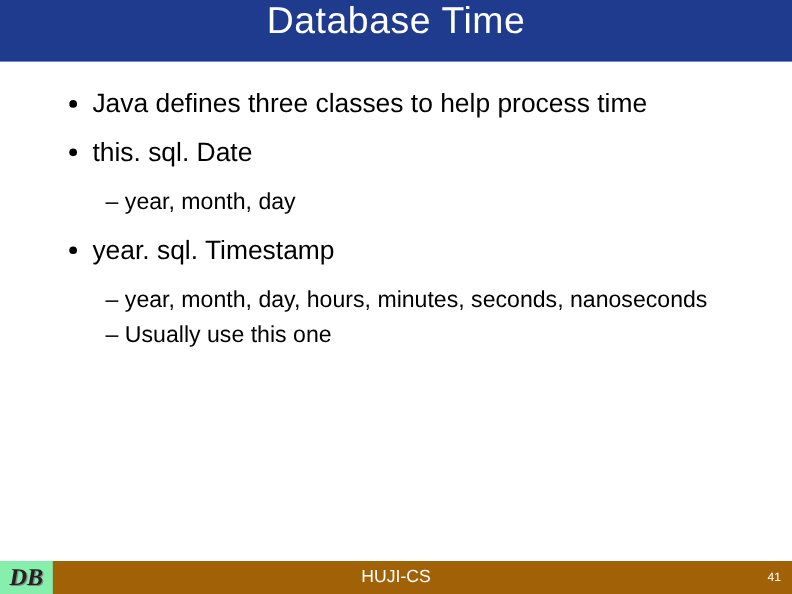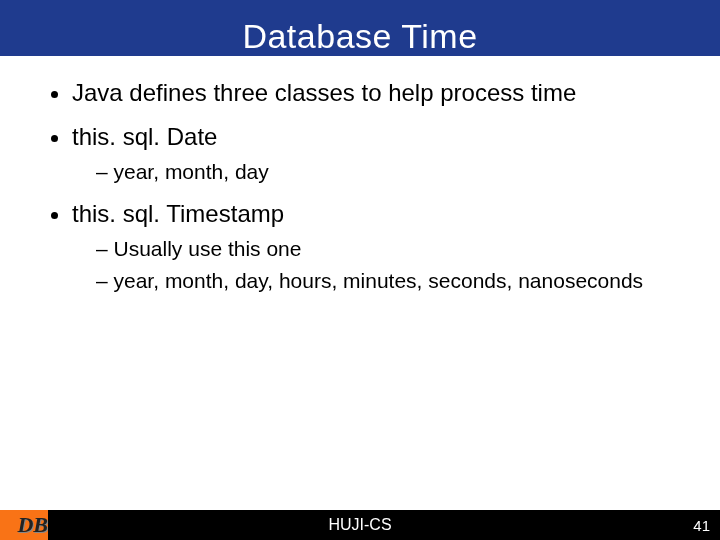--- a/index.html
+++ b/index.html
@@ -1,29 +1,29 @@
 <!DOCTYPE html>
 <html><head>
 <meta charset="utf-8">
 <style>
   html,body{margin:0;padding:0}
   body{width:720px;height:540px;background:#fff;font-family:Arial,Helvetica,sans-serif;position:relative;overflow:hidden}
-  .title-bar{background:#1f3b8e;height:56px;width:100%;display:flex;align-items:flex-end;justify-content:center}
+  .title-bar{background:#1f3b8e;height:56px;width:100%;display:flex;align-items:flex-start;justify-content:center}
   .title-bar h1{color:#fff;font-size:34px;font-weight:400;margin:0;letter-spacing:.5px}
   .content{padding:8px 28px 0 28px}
-  ul.top{list-style:disc;margin:4px;padding-left:40px}
+  ul.top{list-style:disc;margin:16px;padding-left:40px}
   ul.top>li{font-size:24px;color:#000;margin:14px 0 6px 0;line-height:1.25}
   ul.sub{list-style:none;margin:0 0 8px 0;padding-left:28px}
   ul.sub>li{font-size:21px;color:#000;margin:4px 0;line-height:1.3}
   ul.sub>li::before{content:"– ";} 
-  .footer{position:absolute;left:0;right:0;bottom:0;height:30px;background:#000000;display:flex;align-items:center}
+  .footer{position:absolute;left:0;right:0;bottom:0;height:30px;background:#a16207;display:flex;align-items:center}
   .footer .center{flex:1;text-align:center;color:#fff;font-size:16px}
-  .footer .num{position:absolute;right:10px;color:#fff;font-size:15px}
+  .footer .num{position:absolute;right:10px;color:#fff;font-size:11px}
   
-  .db-wrap{position:absolute;left:0;bottom:0;width:48px;height:30px;background:#f97316;display:flex;align-items:center;justify-content:flex-end}
+  .db-wrap{position:absolute;left:0;bottom:0;width:48px;height:30px;background:#86efac;display:flex;align-items:center;justify-content:center}
   .db-text{color:#222;font-weight:700;font-style:italic;font-size:22px;font-family:"Times New Roman",serif;text-shadow:1px 1px 0 #888}
 </style>
 </head>
 <body>
 
 <div class="title-bar">
   <h1>Database Time</h1>
 </div>
 
 <div class="content">
@@ -31,25 +31,25 @@
     <li>Java defines three classes to help process time</li>
 
     <li>this. sql. Date</li>
   </ul>
   <ul class="sub" style="padding-left:68px">
     <li>year, month, day</li>
   </ul>
 
 
   <ul class="top">
-    <li>this. sql. Timestamp</li>
+    <li>year. sql. Timestamp</li>
   </ul>
   <ul class="sub" style="padding-left:68px">
+    <li>year, month, day, hours, minutes, seconds, nanoseconds</li>
     <li>Usually use this one</li>
-    <li>year, month, day, hours, minutes, seconds, nanoseconds</li>
   </ul>
 </div>
 
 <div class="footer">
   <div class="center">HUJI-CS</div>
   <div class="num">41</div>
 </div>
 <div class="db-wrap">
   <span class="db-text">DB</span>
 </div>

